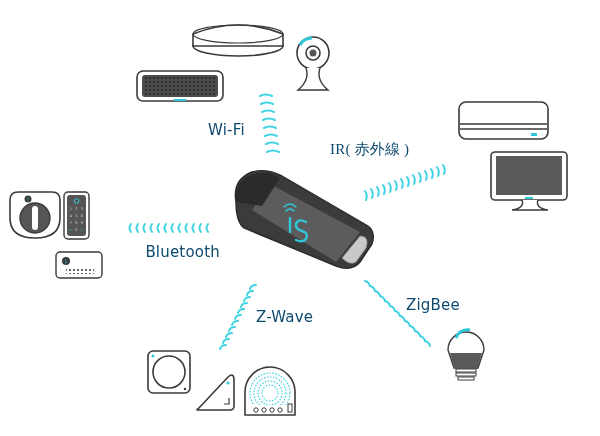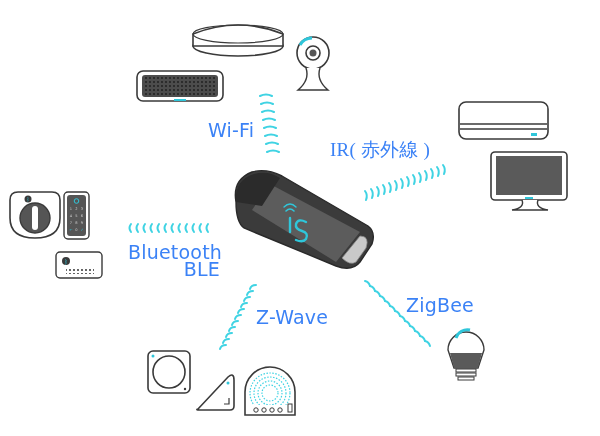--- a/index.html
+++ b/index.html
@@ -1,18 +1,18 @@
 <!DOCTYPE html>
 <html><head>
 <meta charset="utf-8">
 <style>
   html, body { margin:0; padding:0; background:#ffffff; }
   body { width:600px; height:436px; position:relative; overflow:hidden;
          font-family: "DejaVu Sans", "Liberation Sans", sans-serif; }
-  .label { position:absolute; color:#3b82f6; font-size:19px; line-height:17px; letter-spacing:0.2px; }
+  .label { position:absolute; color:#0c4a6e; font-size:15px; line-height:17px; letter-spacing:0.2px; }
   .label.center { text-align:right; }
   svg.scene { position:absolute; left:0; top:0; }
 </style>
 </head>
 <body>
 
 <svg class="scene" width="600" height="436" viewBox="0 0 600 436">
   <defs>
     <pattern id="dots" width="4" height="4" patternUnits="userSpaceOnUse">
       <circle cx="2" cy="2" r="0.9" fill="#1c1c1c"></circle>
@@ -208,16 +208,15 @@
         <circle cx="280" cy="410" r="2.2"></circle>
     </g>
     <rect x="288" y="404" width="4" height="8" fill="#fff" stroke="#3a3a3a" stroke-width="1"></rect>
   </g>
 </svg>
 
 <div class="label" style="left:208px; top:122px;">Wi-Fi</div>
 <div class="label" style="left:330px; top:141px;font-family:Liberation Serif, serif;">IR( 赤外線 )</div>
 <div class="label center" style="left:128px; top:244px; width:92px;">
   <div>Bluetooth</div>
-  <div>BLE</div>
 </div>
 <div class="label" style="left:406px; top:297px;">ZigBee</div>
 <div class="label" style="left:256px; top:309px;">Z-Wave</div>
 
 </body></html>

